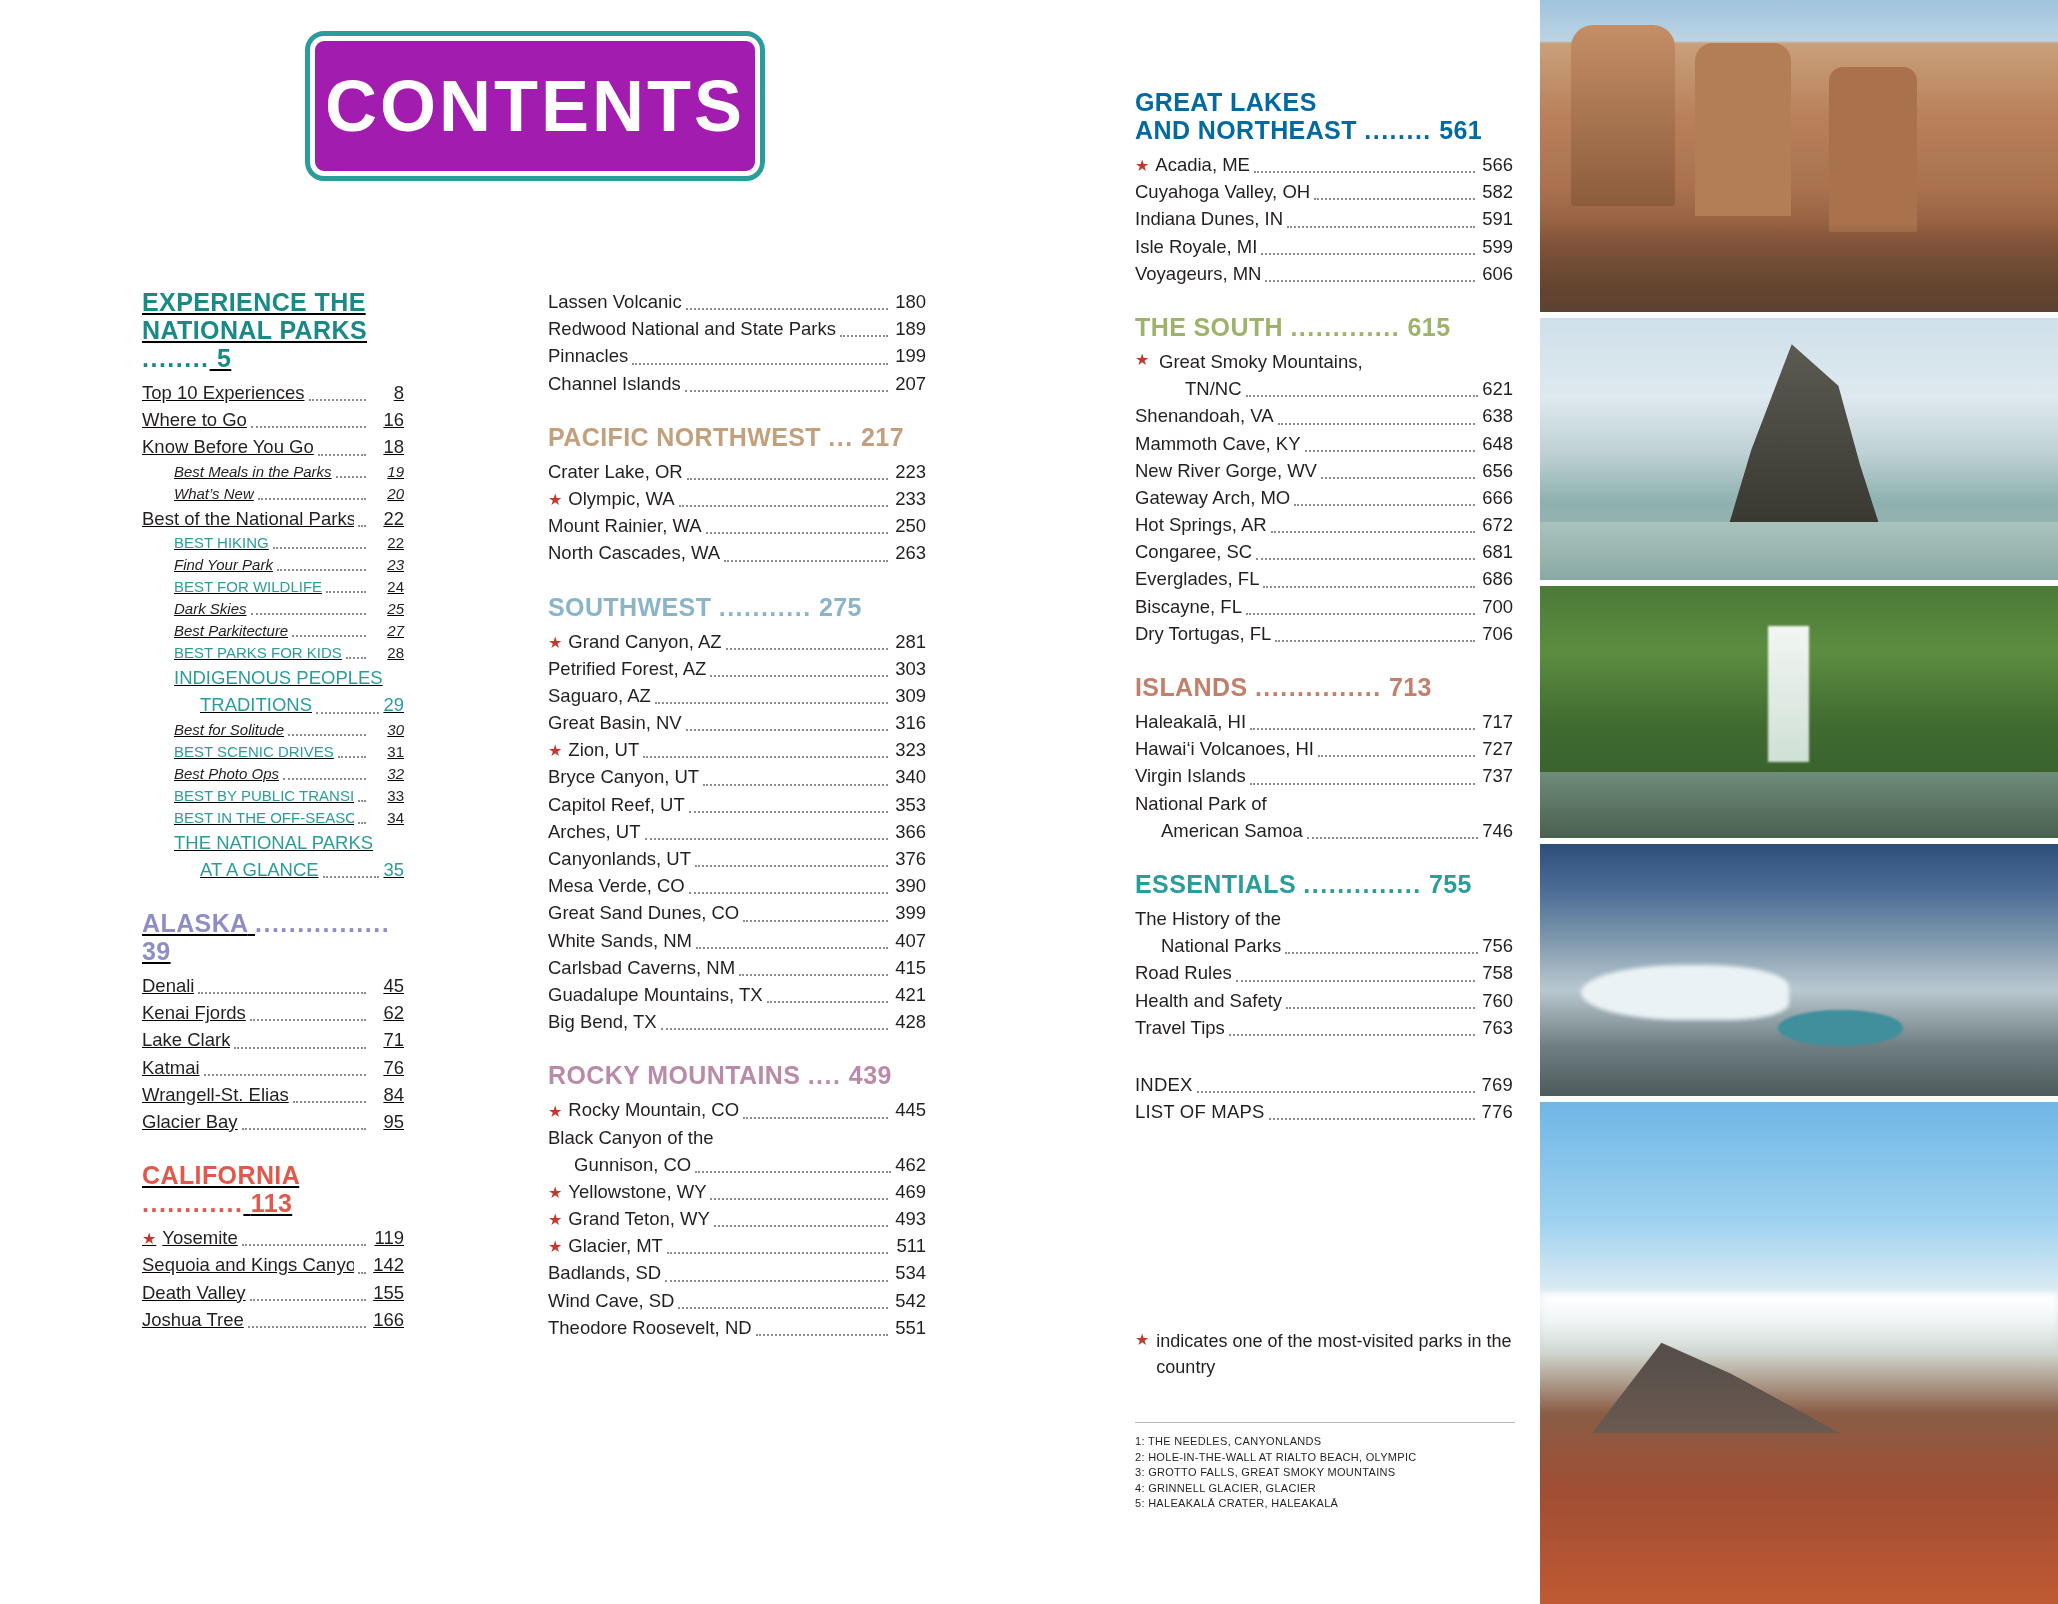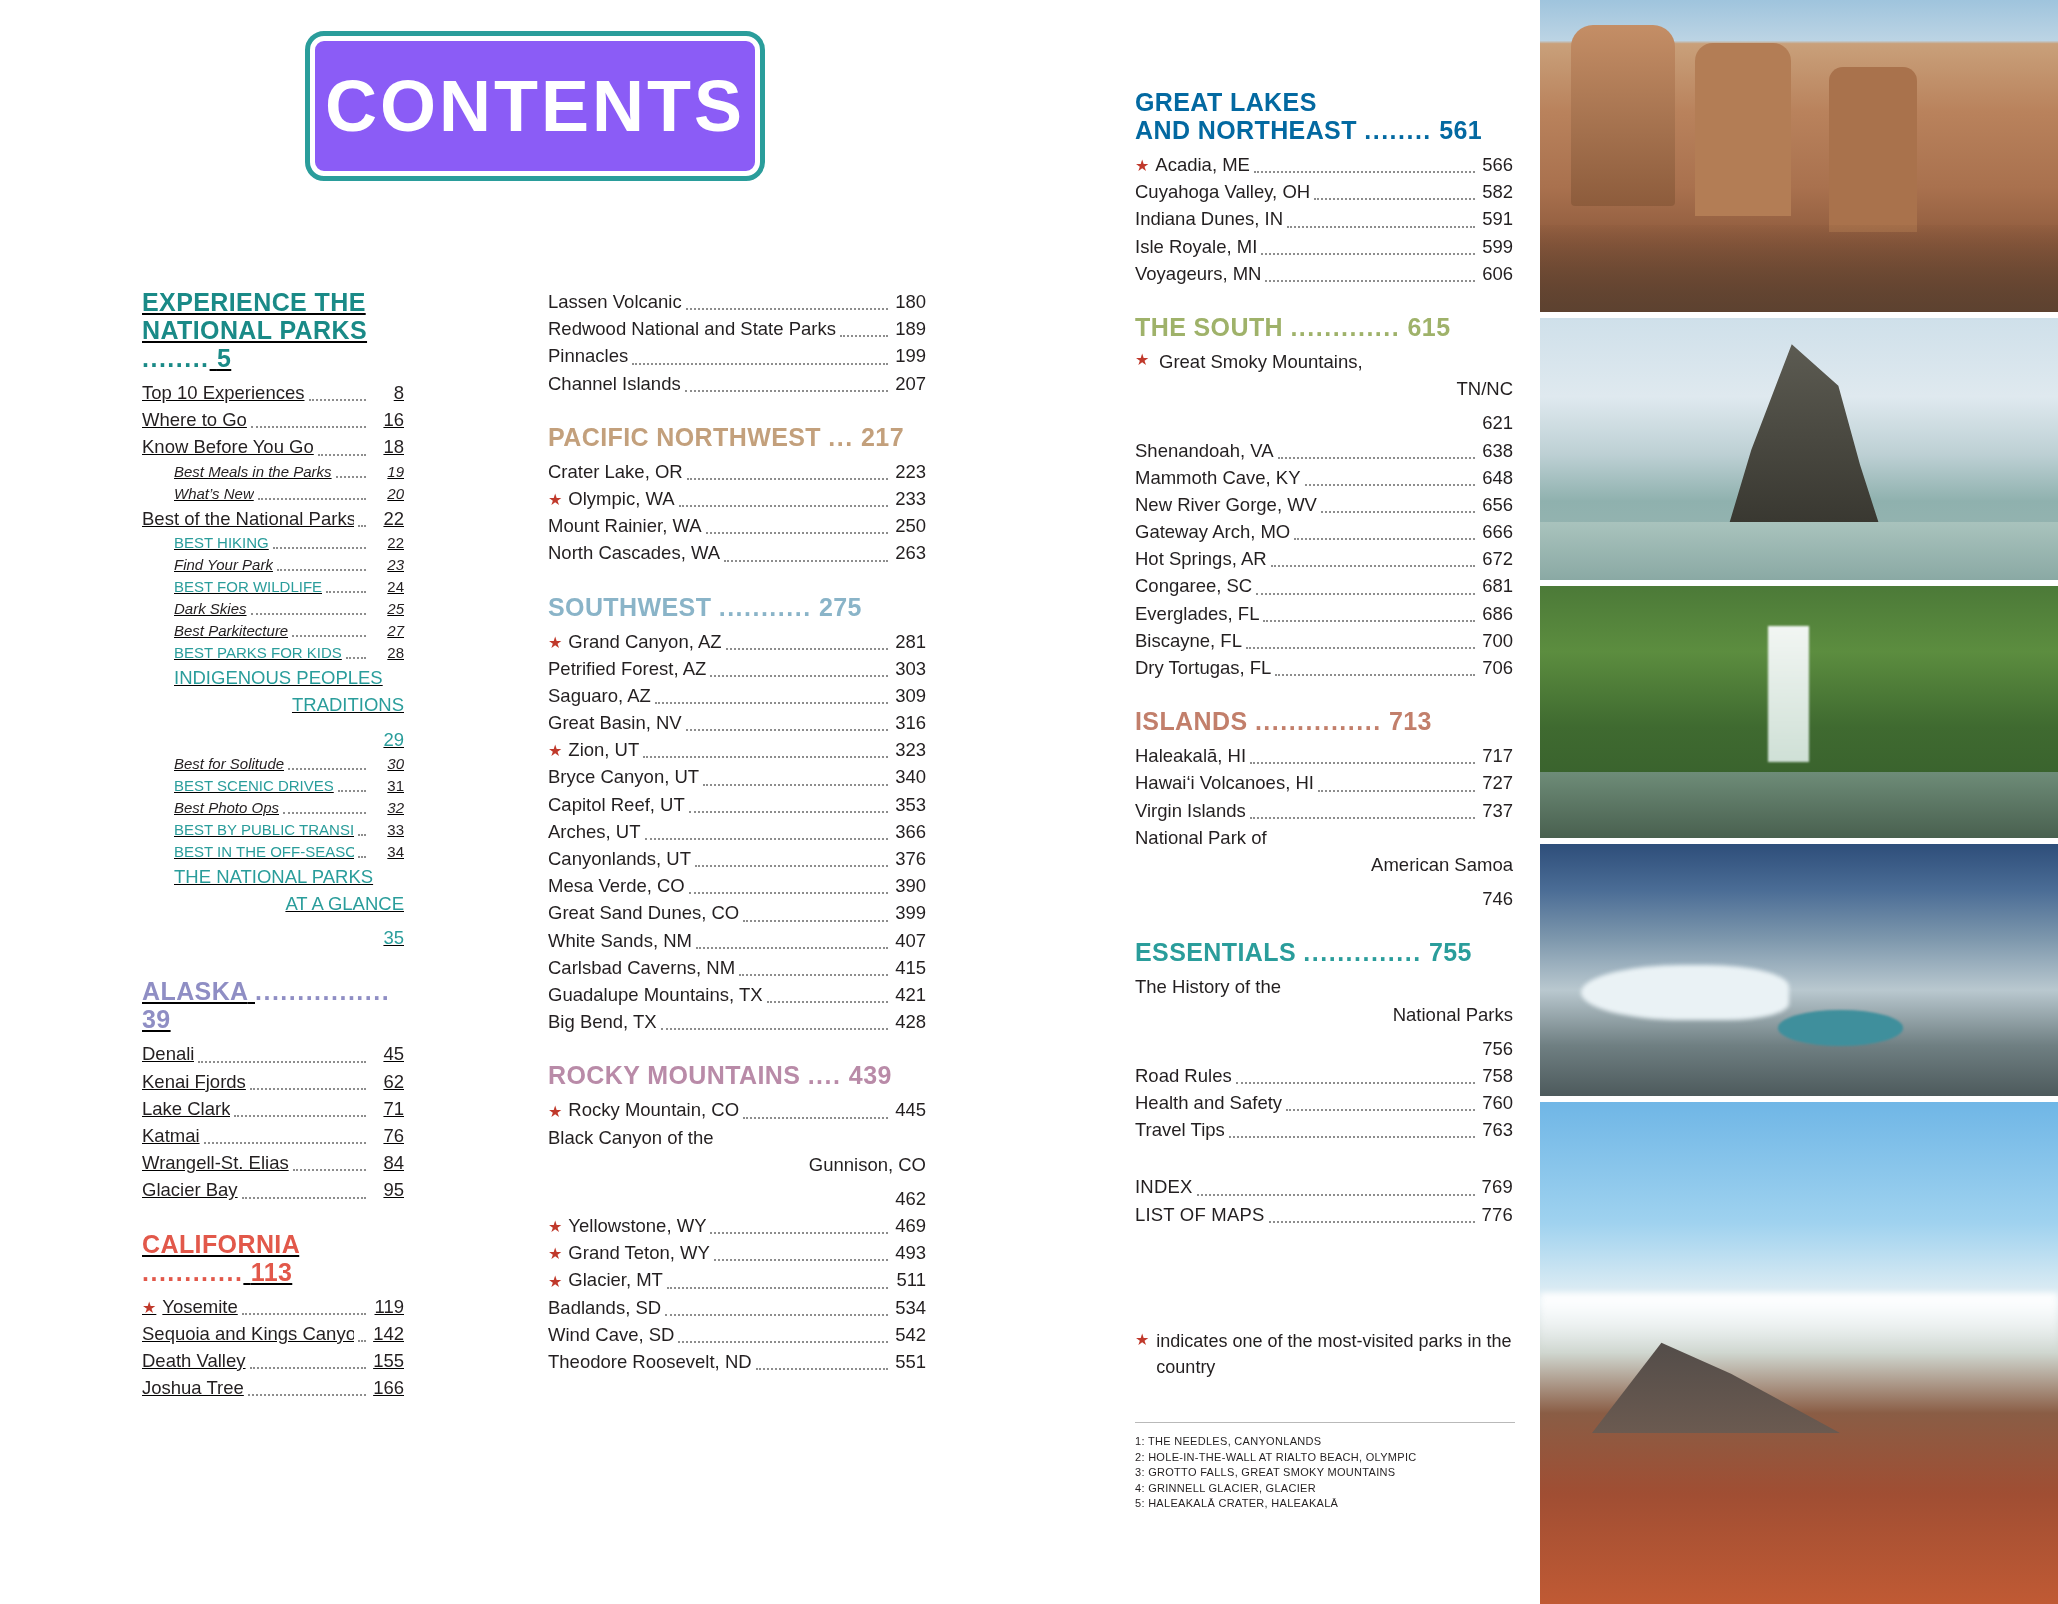--- a/index.html
+++ b/index.html
@@ -30,21 +30,21 @@
     flex-direction: column;
     background: #ffffff;
   }
   
   .contents-banner {
     position: absolute;
     left: 310px;
     top: 36px;
     width: 450px;
     height: 140px;
-    background: #8b5cf6;
+    background: #a21caf;
     border: 5px solid #ffffff;
     outline: 5px solid #2a9d9b;
     border-radius: 14px;
     display: flex;
     align-items: center;
     justify-content: center;
   }
   .contents-banner .txt {
     color: #ffffff;
     font-size: 72px;
@@ -109,21 +109,21 @@
     font-size: 16px;
     margin-right: 6px;
     line-height: 1.5;
   }
   .wrap-row {
     font-size: 18.5px;
     color: #231f20;
     line-height: 1.47;
   }
   .wrap-row .l1 { display: block; }
-  .wrap-row .l2 { display: flex; align-items: flex-end; padding-left: 26px; flex-direction: column; }
+  .wrap-row .l2 { display: flex; align-items: flex-end; padding-left: 26px; }
   .wrap-row .l2 .dots {
     flex: 1 1 auto;
     margin: 0 4px 5px 4px;
     border-bottom: 2px dotted #8d8d8d;
     height: 1px;
   }
 
   
   .c-teal  { color: #1a8a87; }
   .c-teal2 { color: #2a9d9b; }

